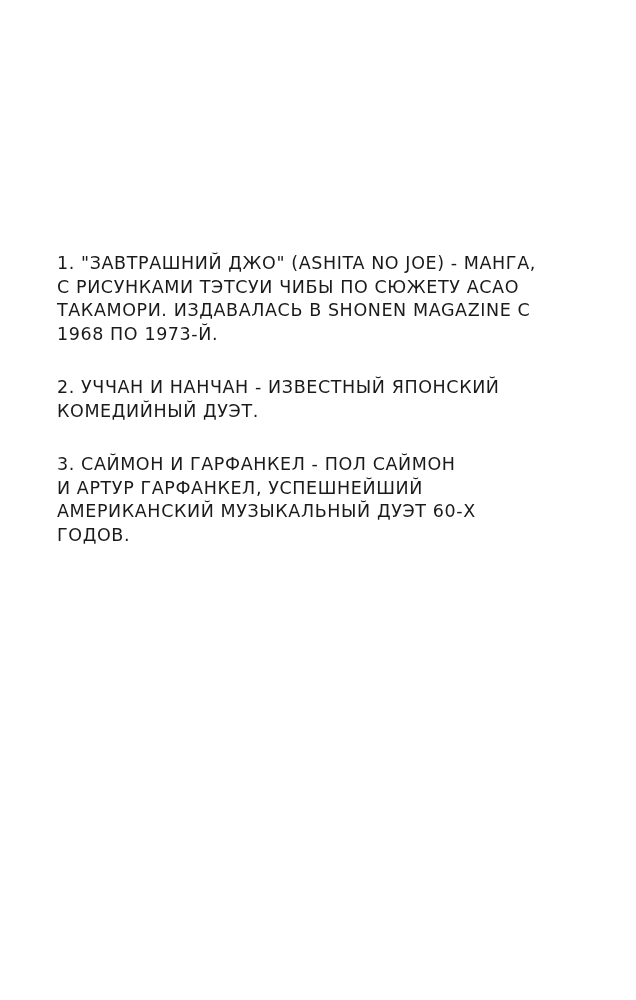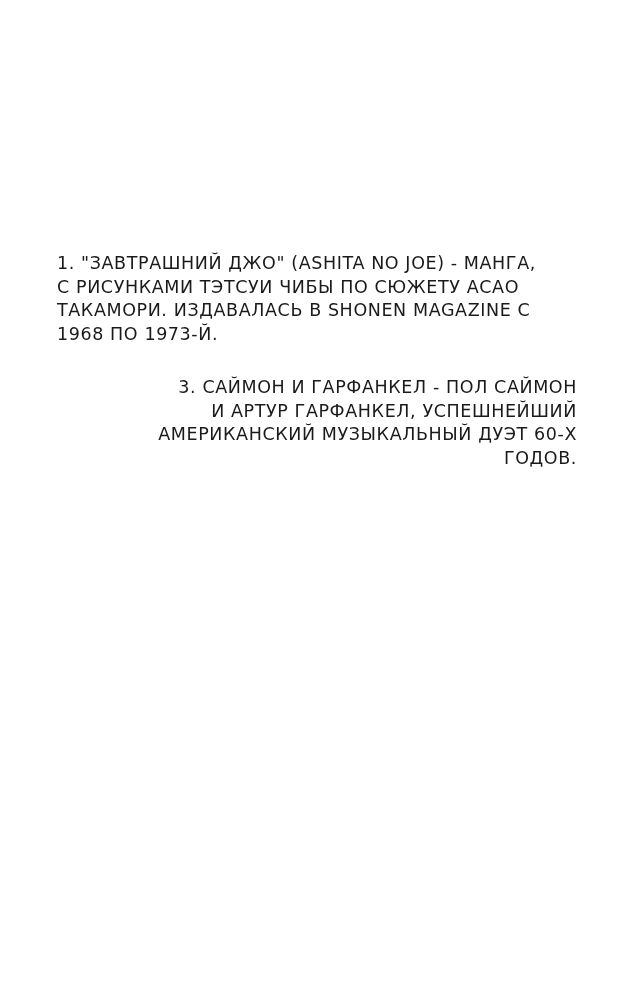--- a/index.html
+++ b/index.html
@@ -32,30 +32,31 @@
     line-height: 23.5px;
     letter-spacing: 0.6px;
     color: #1a1a1a;
     font-weight: 500;
     text-transform: uppercase;
     font-family: "DejaVu Sans", sans-serif;
     white-space: pre-line;
   }
   .note:last-child {
     margin-bottom: 3px;
-    text-align: right;
   }
 </style>
 </head>
 <body>
 
 <div class="page">
   <div class="notes-block">
     <p class="note">1. "ЗАВТРАШНИЙ ДЖО" (ASHITA NO JOE) - МАНГА,
 С РИСУНКАМИ ТЭТСУИ ЧИБЫ ПО СЮЖЕТУ АСАО
 ТАКАМОРИ. ИЗДАВАЛАСЬ В SHONEN MAGAZINE С
 1968 ПО 1973-Й.</p>
+    <p class="note">2. УЧЧАН И НАНЧАН - ИЗВЕСТНЫЙ ЯПОНСКИЙ
+КОМЕДИЙНЫЙ ДУЭТ.</p>
     <p class="note">3. САЙМОН И ГАРФАНКЕЛ - ПОЛ САЙМОН
 И АРТУР ГАРФАНКЕЛ, УСПЕШНЕЙШИЙ
 АМЕРИКАНСКИЙ МУЗЫКАЛЬНЫЙ ДУЭТ 60-Х
 ГОДОВ.</p>
   </div>
 </div>
 
 </body></html>

